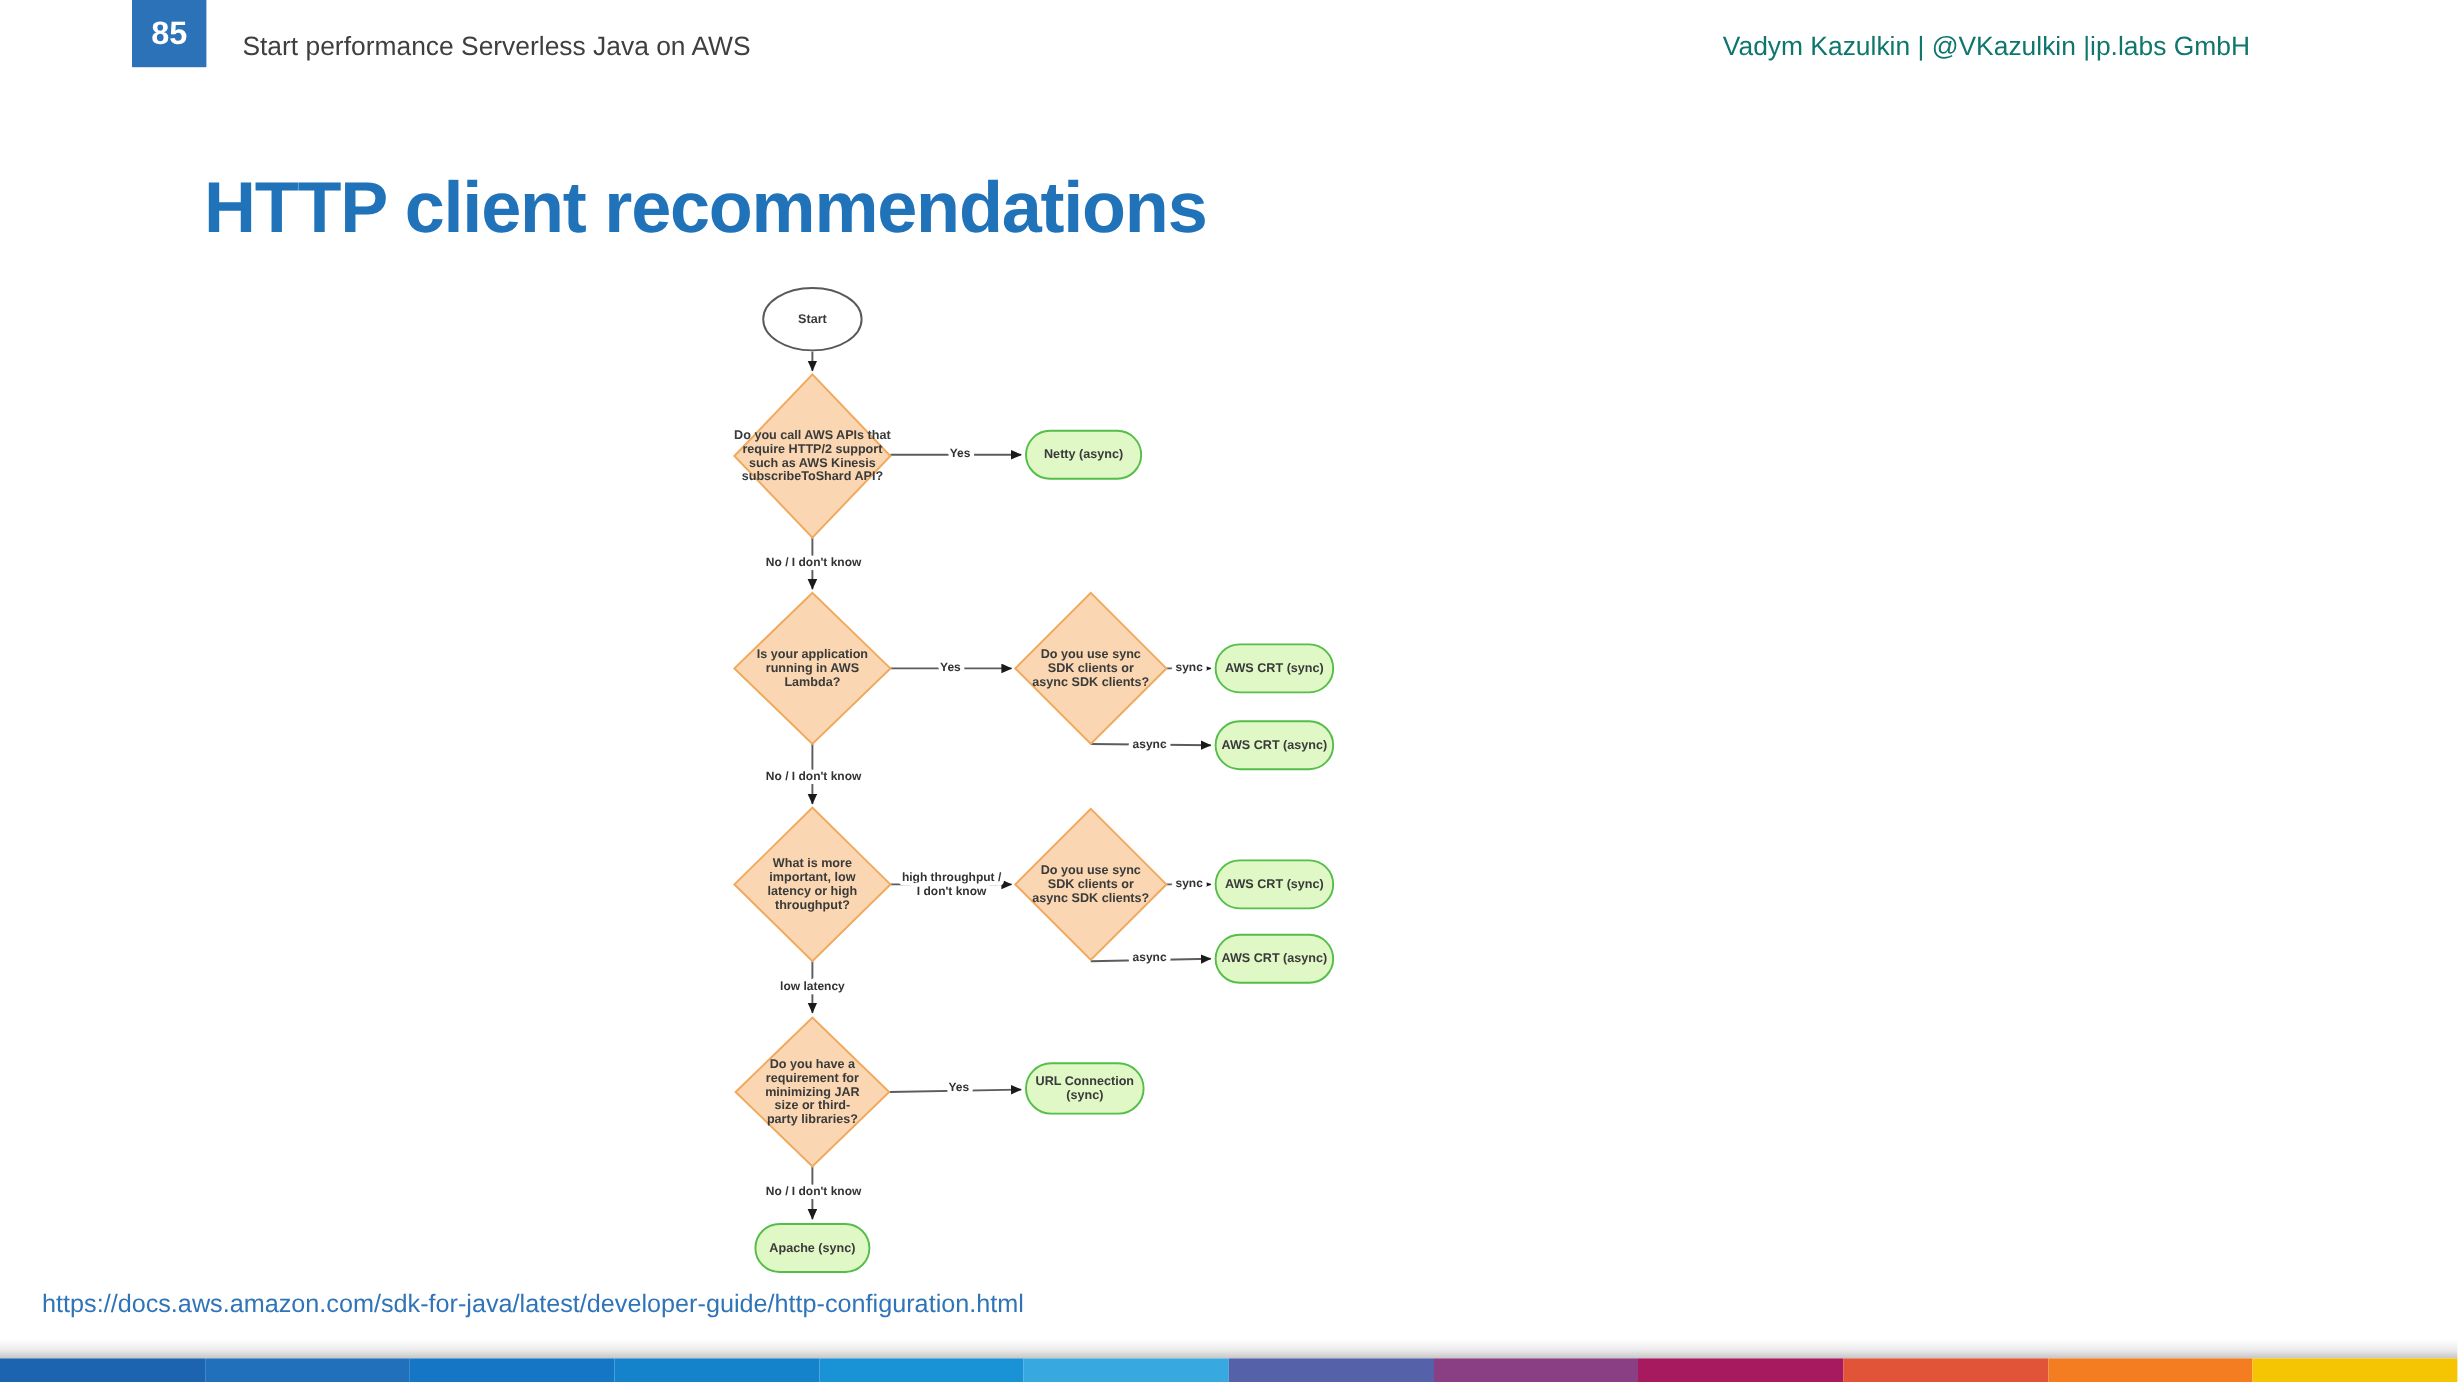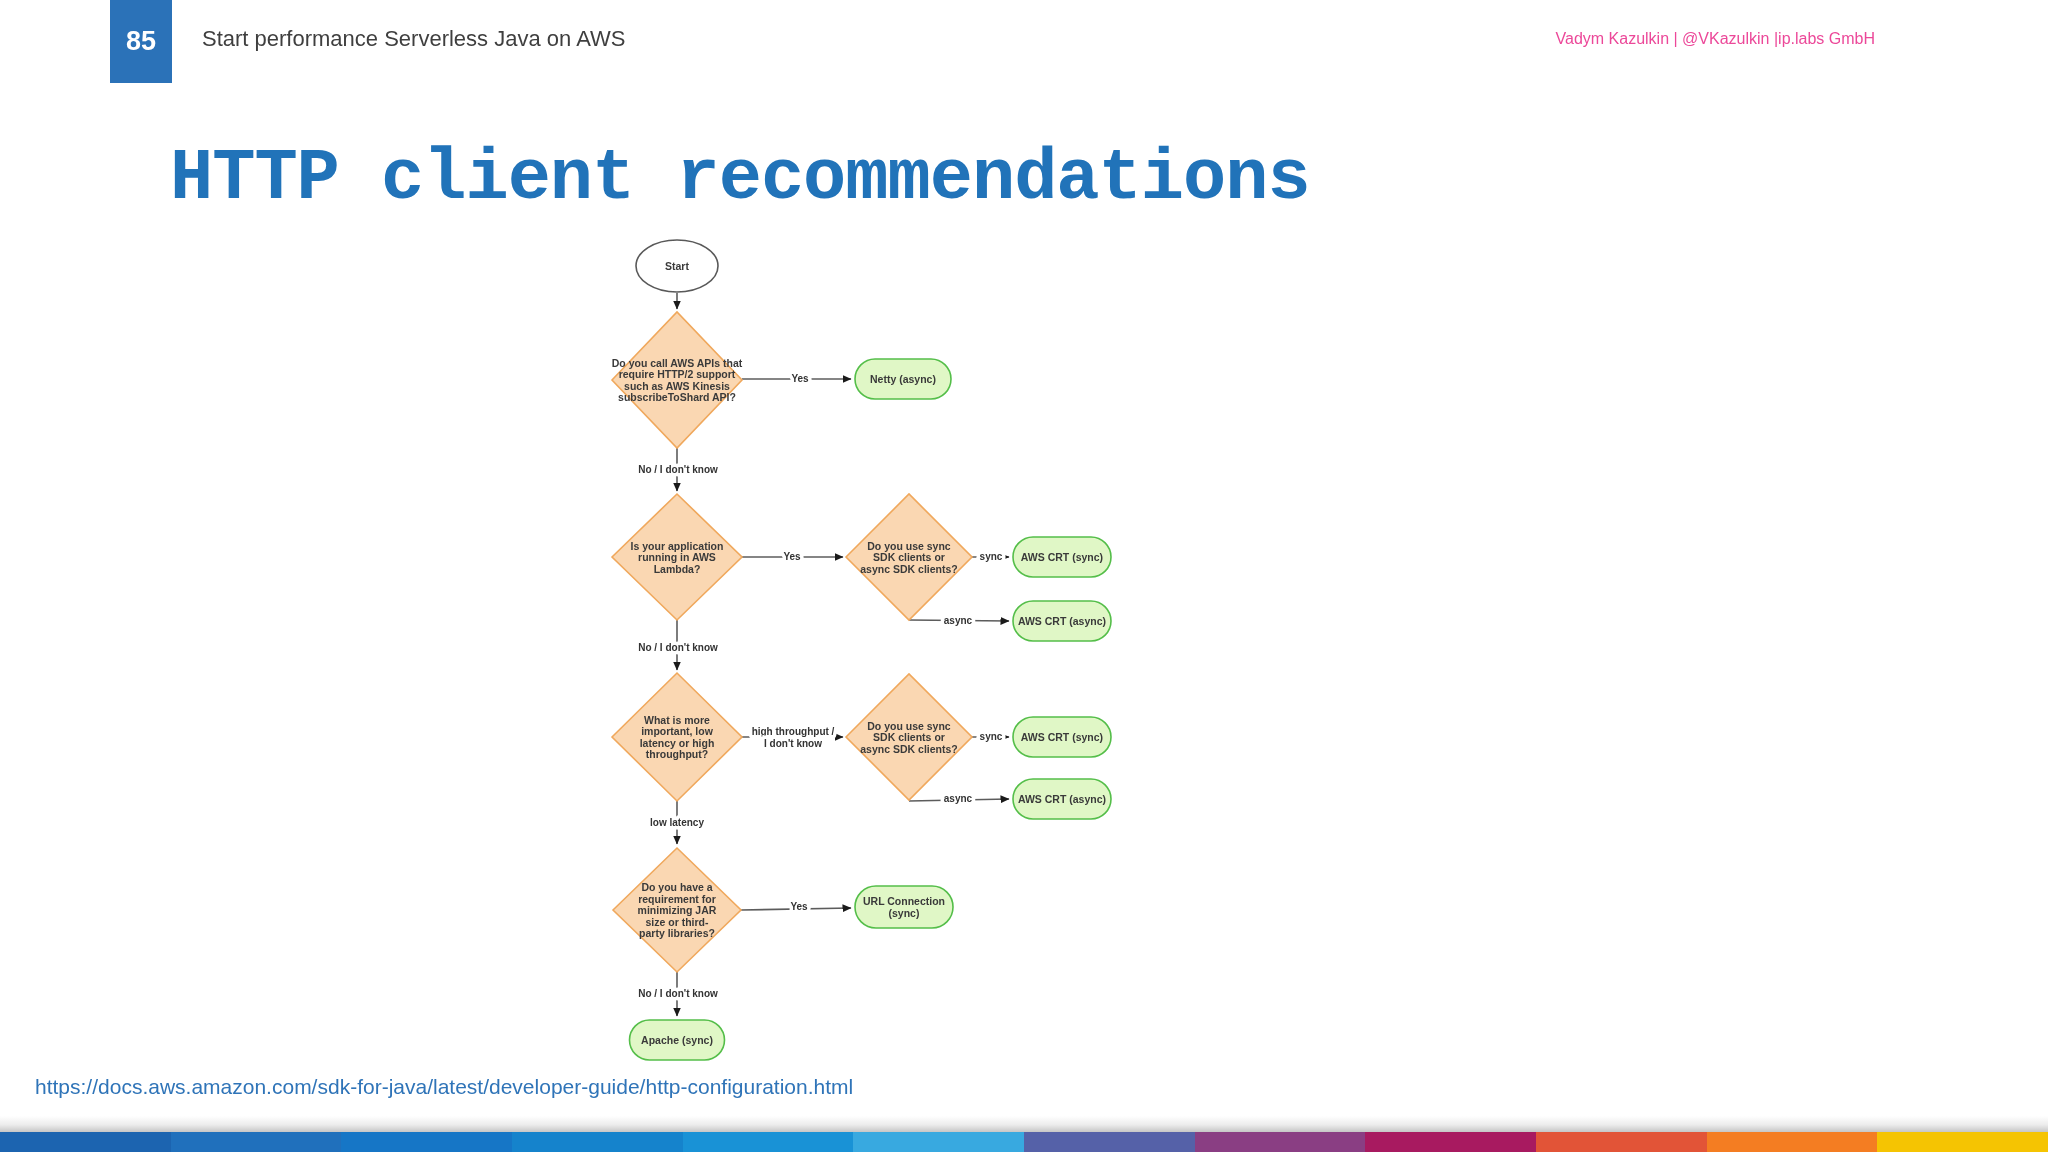--- a/index.html
+++ b/index.html
@@ -3,40 +3,40 @@
 <meta charset="utf-8">
 <style>
   html,body{margin:0;padding:0;background:#ffffff;}
   body{
     width:2048px;height:1152px;position:relative;overflow:hidden;
     font-family:"Liberation Sans",sans-serif;
     -webkit-font-smoothing:antialiased;
   }
   
   .badge{
-    position:absolute;left:110px;top:0;width:62px;height:83px;
+    position:absolute;left:110px;top:0;width:62px;height:56px;
     background:var(--accent,#2B72B8);color:#fff;
     display:flex;align-items:center;justify-content:center;
     font-size:27px;font-weight:700;
   }
   .deck-title{
     position:absolute;left:202px;top:0;height:77px;
     display:flex;align-items:center;
     font-size:22px;color:#3f3f3f;
   }
   .author{
     position:absolute;right:173px;top:0;height:77px;
     display:flex;align-items:center;
-    font-size:16px;color:#ec4899;
+    font-size:22px;color:#0f766e;
   }
   
   .slide-title{
     position:absolute;left:170px;top:138px;margin:0;
-    font-size:72px;font-weight:700;letter-spacing:-1px;
-    color:var(--title-blue,#2173B9);white-space:nowrap;font-family:Liberation Mono, monospace;
+    font-size:60px;font-weight:700;letter-spacing:-1px;
+    color:var(--title-blue,#2173B9);white-space:nowrap;
   }
   
   #flowchart{position:absolute;left:0;top:0;width:2048px;height:1152px;}
   .shape-ellipse{fill:#ffffff;stroke:#595959;stroke-width:1.6;}
   .shape-diamond{fill:var(--diamond-fill,#FAD7B2);stroke:var(--diamond-border,#F0A85C);stroke-width:1.6;}
   .shape-pill{fill:var(--pill-fill,#E0F7C6);stroke:var(--pill-border,#54BE49);stroke-width:1.6;}
   .node-label{
     font-family:"Liberation Sans",sans-serif;font-size:10.5px;font-weight:700;
     fill:#3a3a3a;dominant-baseline:central;
   }

